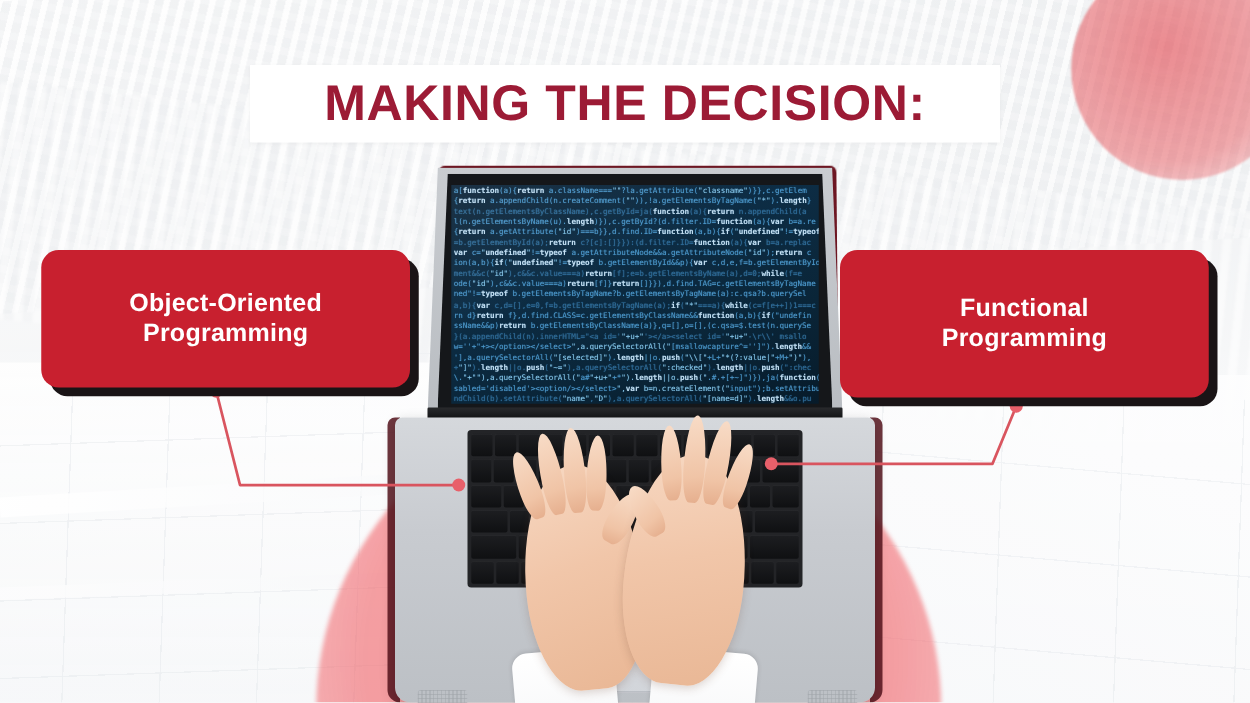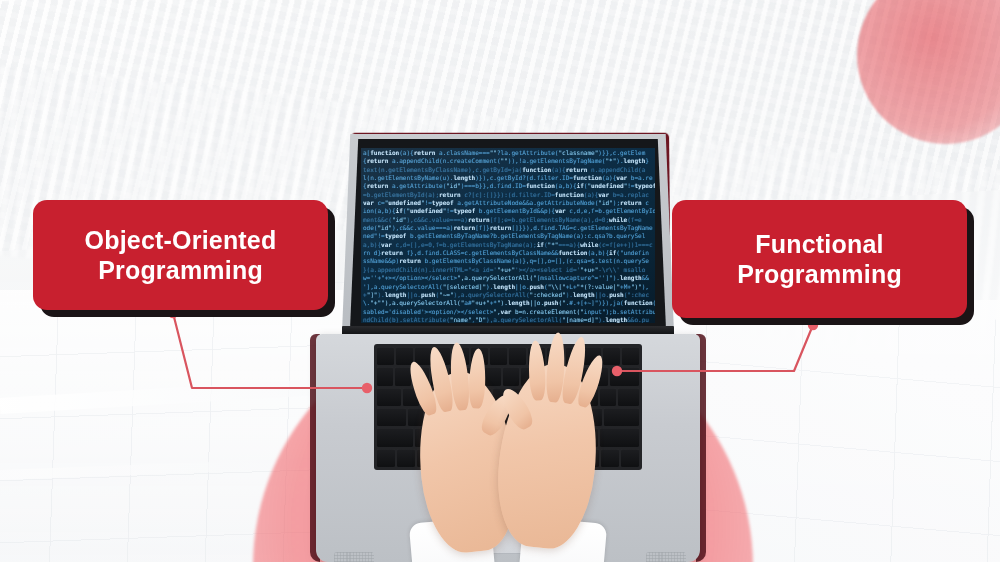--- a/index.html
+++ b/index.html
@@ -175,21 +175,21 @@
     background: #c8202f;
     color: #ffffff;
     display: flex;
     align-items: center;
     justify-content: center;
     text-align: center;
     box-shadow: 7px 7px 0 0 #1a1416;
     padding: 0 16px;
   }
   .label-box .label-text {
-    font-size: 25px;
+    font-size: 20px;
     font-weight: 700;
     line-height: 1.22;
     letter-spacing: 0.2px;
     white-space: pre-line;
     font-family: "Liberation Sans", sans-serif;
   }
   #box-left  { left: 33px;  top: 200px; width: 295px; height: 110px; }
   #box-right { left: 672px; top: 200px; width: 295px; height: 118px; }
 
   
@@ -505,20 +505,23 @@
 
   <svg class="connector" id="connector-svg" viewBox="0 0 1000 562">
       <polyline points="173,313 192,388 367,388" fill="none" stroke="#d9555f" stroke-width="2.2" stroke-linejoin="round"></polyline>
       <circle cx="173" cy="313" r="5.2" fill="#e8606a"></circle>
       <circle cx="367" cy="388" r="5.2" fill="#e8606a"></circle>
       <polyline points="813,325 794,371 617,371" fill="none" stroke="#d9555f" stroke-width="2.2" stroke-linejoin="round"></polyline>
       <circle cx="813" cy="325" r="5.2" fill="#e8606a"></circle>
       <circle cx="617" cy="371" r="5.2" fill="#e8606a"></circle>
     </svg>
 
+  <div class="title-banner">
+    <div class="title-text">MAKING THE DECISION:</div>
+  </div>
 
 
   <div class="label-box" id="box-left">
     <span class="label-text">Object-Oriented
 Programming</span>
   </div>
   <div class="label-box" id="box-right">
     <span class="label-text">Functional
 Programming</span>
   </div>

